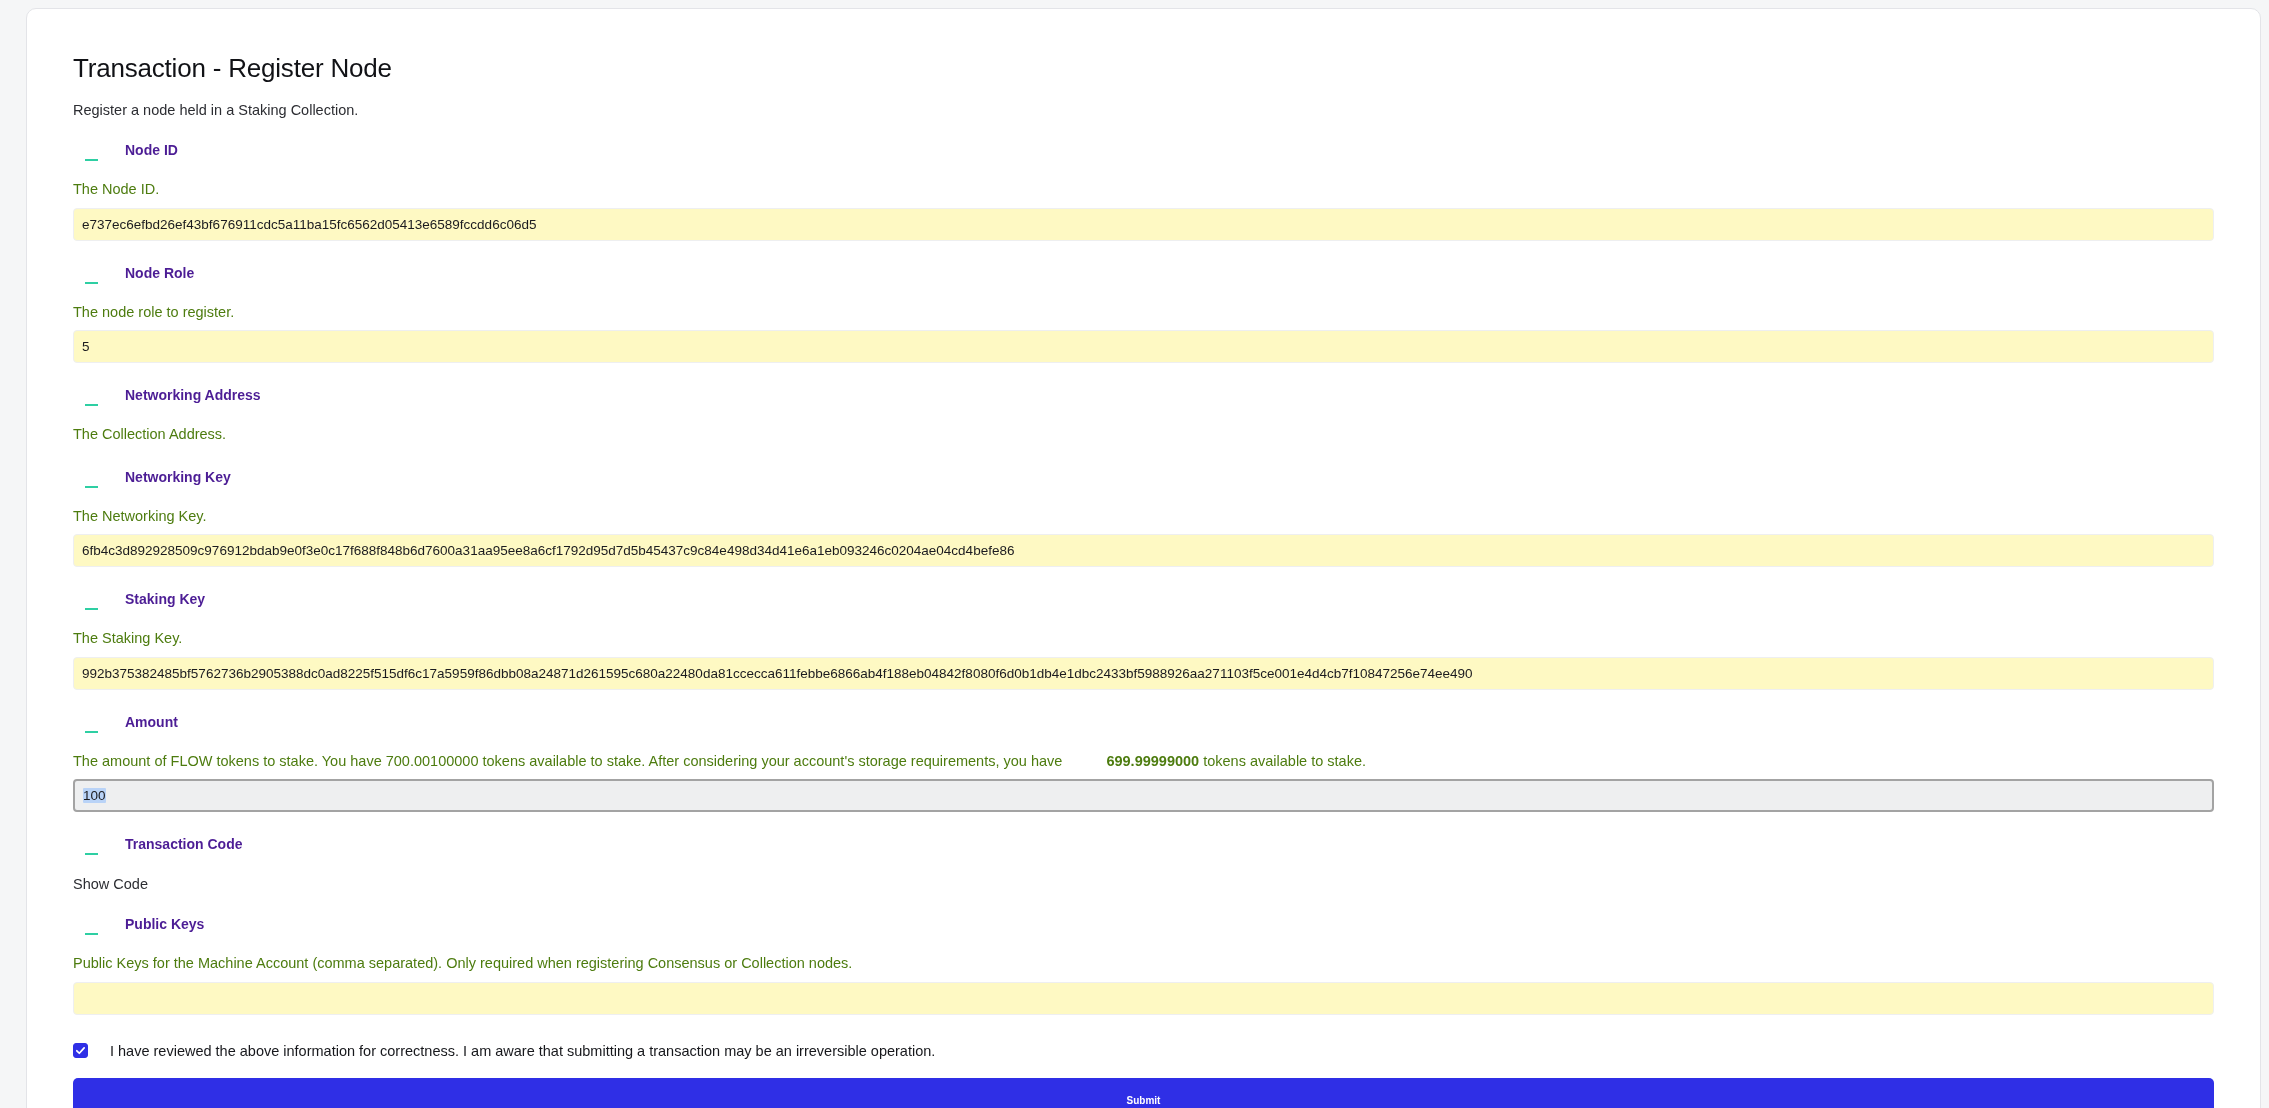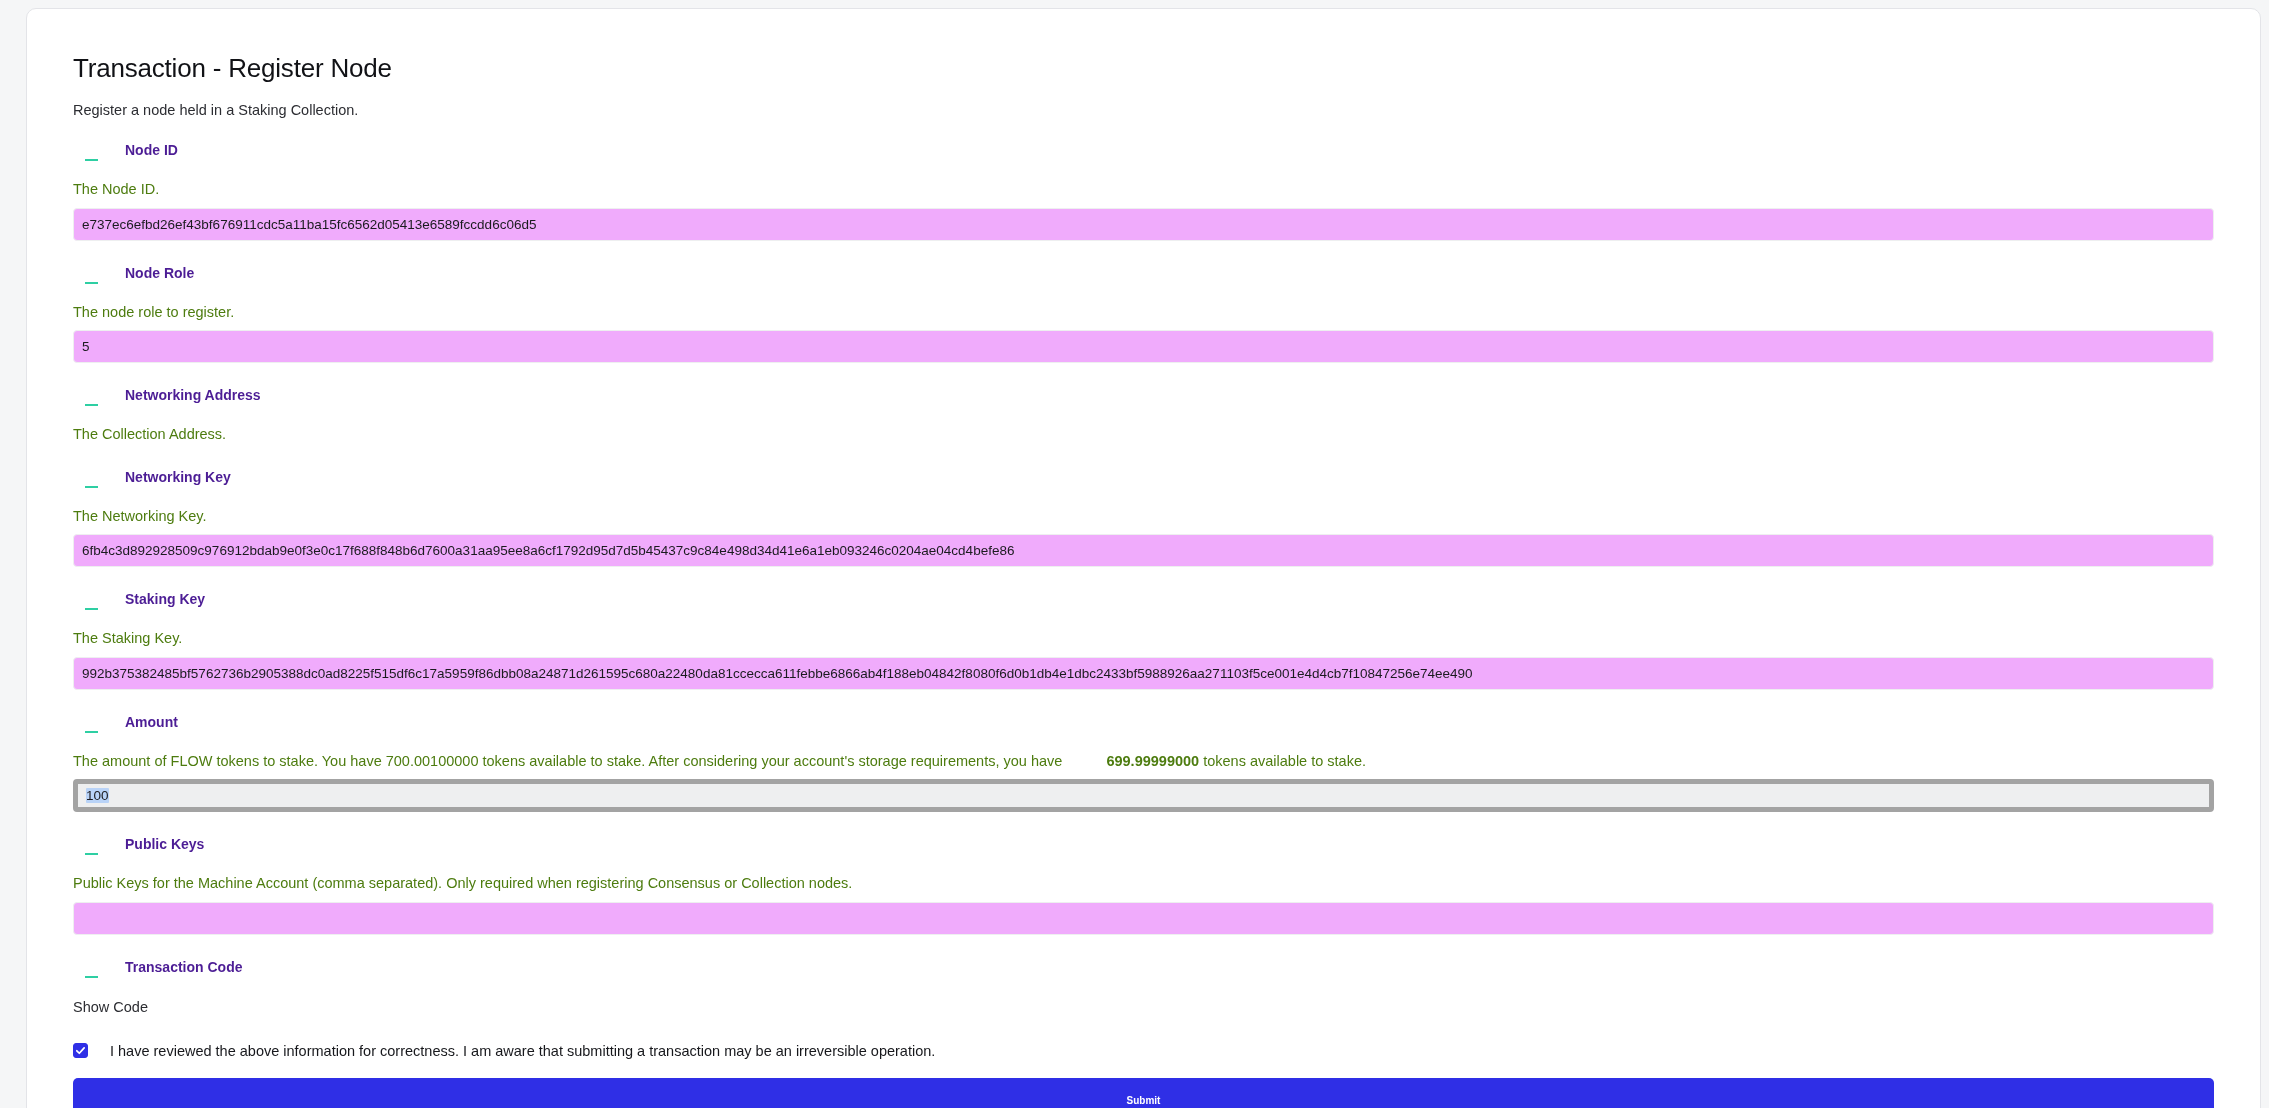--- a/index.html
+++ b/index.html
@@ -70,34 +70,34 @@
     line-height: 1.35;
   }
   .field-help b {
     font-weight: bold;
     margin-left: 40px;
   }
   .input {
     margin-top: 8px;
     width: 100%;
     height: 33px;
-    background: #f0abfc;
+    background: #fef9c3;
     border: 1px solid #eeeff0;
     border-radius: 4px;
     font-family: "Liberation Sans", sans-serif;
     font-size: 13.5px;
     color: #1b1b1f;
     padding: 0 8px;
     display: flex;
     align-items: center;
     overflow: hidden;
     white-space: nowrap;
   }
   .input.focused {
-    border: 5px solid #a3a3a3;
+    border: 2px solid #a3a3a3;
     background: #eeeff0;
   }
   .input .sel {
     background: #b9d3f7;
     color: #1b1b1f;
     border-radius: 1px;
   }
   .showcode {
     font-size: 14.5px;
     color: #2c2d32;
@@ -183,28 +183,28 @@
 
     <div class="field">
       <div class="field-label">Amount</div>
       <div class="field-help"><span>The amount of FLOW tokens to stake. You have 700.00100000 tokens available to stake. After considering your account's storage requirements, you have </span><b>699.99999000</b><span> tokens available to stake.</span></div>
       <div class="input focused">
           <span class="sel">100</span>
         </div>
     </div>
 
     <div class="field">
+      <div class="field-label">Transaction Code</div>
+      <div class="showcode">Show Code</div>
+    </div>
+
+    <div class="field">
       <div class="field-label">Public Keys</div>
       <div class="field-help">Public Keys for the Machine Account (comma separated). Only required when registering Consensus or Collection nodes.</div>
       <div class="input" placeholder=""></div>
-    </div>
-
-    <div class="field">
-      <div class="field-label">Transaction Code</div>
-      <div class="showcode">Show Code</div>
     </div>
 
     <div class="confirm-row">
       <span class="checkbox">
         <svg width="11" height="11" viewBox="0 0 12 12" aria-hidden="true">
           <path d="M2 6.3 L4.7 9 L10 3.2" fill="none" stroke="#ffffff" stroke-width="1.9" stroke-linecap="round" stroke-linejoin="round"></path>
         </svg>
       </span>
       <span class="confirm-text">I have reviewed the above information for correctness. I am aware that submitting a transaction may be an irreversible operation.</span>
     </div>

